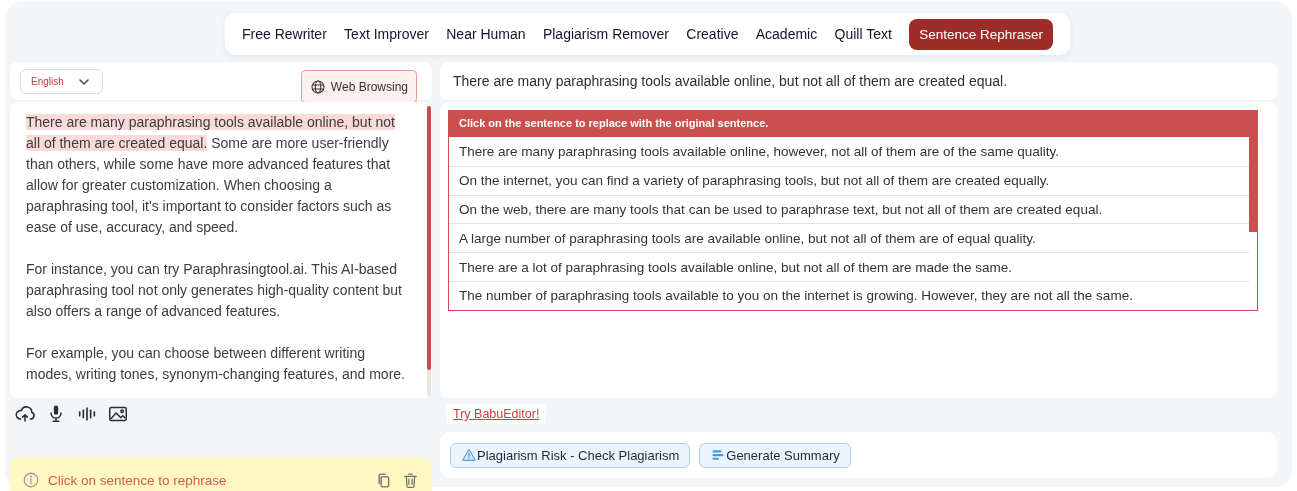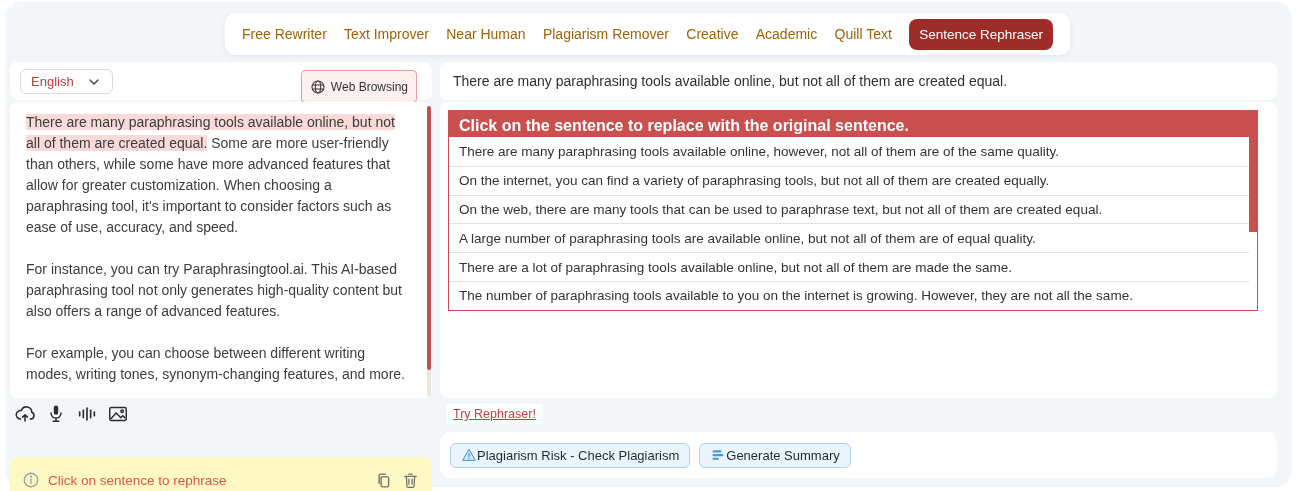--- a/index.html
+++ b/index.html
@@ -12,34 +12,34 @@
   .page-bg {
     position:absolute; left:5px; top:2px; right:5px; bottom:4px;
     background:#f2f6f9; border-radius:16px;
   }
   
   .nav-card {
     position:absolute; left:225px; top:13px; width:845px; height:42px;
     background:#fff; border-radius:10px; box-shadow:0 2px 6px rgba(40,60,90,.08);
     display:flex; align-items:center; justify-content:space-between; padding:0 17px;
   }
-  .tab { font-size:14px; color:#a16207; white-space:nowrap; cursor:pointer; }
+  .tab { font-size:14px; color:#0f172a; white-space:nowrap; cursor:pointer; }
   .tab.active {
     background:#9e2c28; color:#fff; padding:8px 10px; border-radius:8px; font-size:13.5px;
   }
   
   .left-toolbar {
     position:absolute; left:10px; top:62px; width:422px; height:38px;
     background:#fff; border-radius:8px;
   }
   .lang-select {
     position:absolute; left:10px; top:7px; height:25px;
     border:1px solid #d8dbe0; border-radius:6px; background:#fff;
     display:flex; align-items:center; gap:12px; padding:0 10px;
-    font-size:13px; color:#c23b36; cursor:pointer;
+    font-size:10px; color:#c23b36; cursor:pointer;
   }
   .web-browsing {
     position:absolute; right:15px; top:8px; height:33px;
     border:1px solid #e89d96; background:#fdf1f0; border-radius:4px;
     display:flex; align-items:center; gap:5px; padding:0 8px;
     font-size:12px; color:#333; cursor:pointer;
   }
   .editor-panel {
     position:absolute; left:10px; top:102px; width:422px; height:296px;
     background:#fff; border-radius:8px; overflow:hidden;
@@ -79,21 +79,21 @@
   }
   .right-main {
     position:absolute; left:440px; top:102px; width:837px; height:296px;
     background:#fff; border-radius:8px;
   }
   .suggestion-box {
     position:absolute; left:8px; top:8px; width:810px; height:201px;
     border:1px solid #c9504e; background:#fff;
   }
   .sb-header {
-    background:#c9504e; color:#fff; font-weight:bold; font-size:16px;
+    background:#c9504e; color:#fff; font-weight:bold; font-size:11px;
     padding:6px 10px; height:26px;
   }
   .opt-row {
     width:calc(100% - 8px); height:28.8px;
     display:flex; align-items:center; padding:0 10px;
     font-size:13.5px; color:#333; cursor:pointer; background:#fff;
   }
   .opt-row + .opt-row { border-top:1px solid #e3e3e3; }
   .sb-scrollbar {
     position:absolute; top:26px; right:0; width:8px; height:calc(100% - 26px);
@@ -261,21 +261,21 @@
           <span>The number of paraphrasing tools available to you on the internet is growing. However, they are not all the same.</span>
         </div>
       </div>
     <div class="sb-scrollbar">
       <div class="sb-thumb"></div>
     </div>
   </div>
 </div>
 
 <div class="try-chip">
-  <span>Try Rephraser!</span>
+  <span>Try BabuEditor!</span>
 </div>
 
 <div class="right-bottom-bar">
   <div class="action-btn">
     <span class="ic ic16">
       <svg viewBox="0 0 24 24">
           <path d="M12 3.5 21.5 20h-19Z" fill="#cfe8fb" stroke="#3c8fd4" stroke-width="1.5" stroke-linejoin="round"></path>
           <line x1="12" y1="10" x2="12" y2="14.8" stroke="#3c8fd4" stroke-width="1.7" stroke-linecap="round"></line>
           <circle cx="12" cy="17.2" r="0.9" fill="#3c8fd4"></circle>
         </svg>

